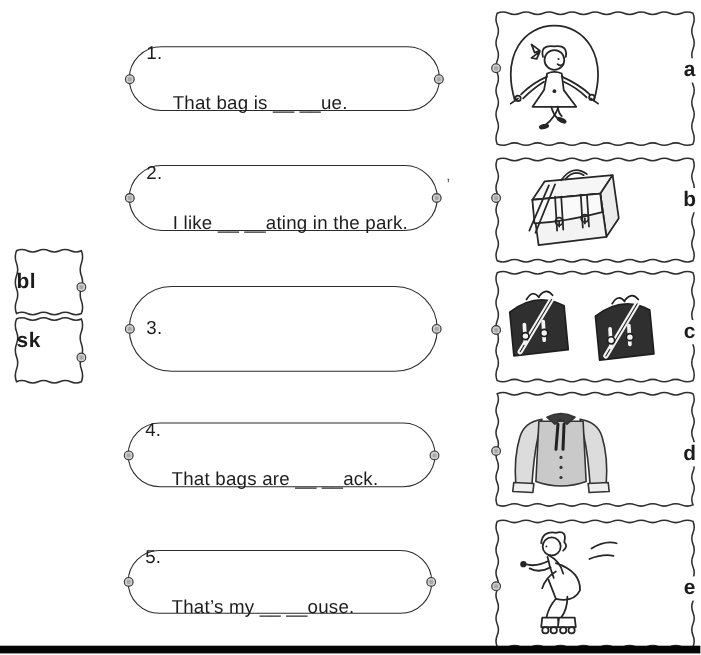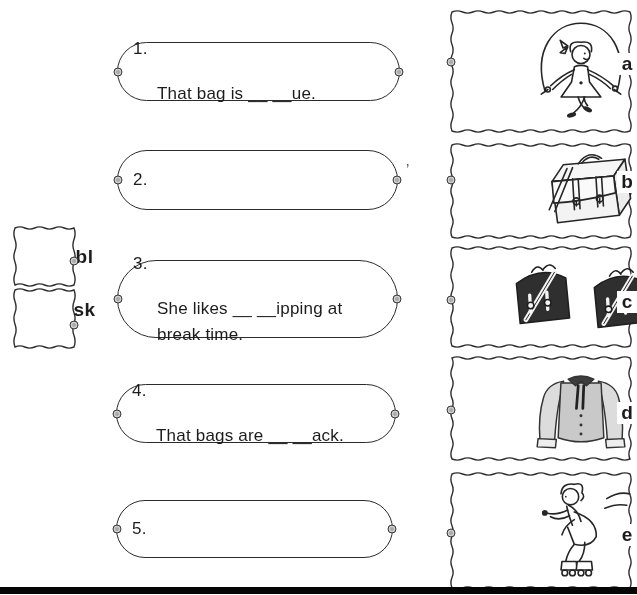--- a/index.html
+++ b/index.html
@@ -4,21 +4,21 @@
 <style>
   html,body{margin:0;padding:0;background:#fff;}
   #sheet{
     position:relative;width:637px;height:595px;background:#ffffff;overflow:hidden;
     font-family:"Liberation Sans",sans-serif;color:#1c1c1c;
   }
   
   .wavy{position:absolute;}
   .wavy-svg{position:absolute;left:-4px;top:-4px;z-index:0;}
   .wavy-inner{position:relative;z-index:1;width:100%;height:100%;
-    display:flex;align-items:center;justify-content:center;padding-left:40px;}
+    display:flex;align-items:center;}
   .opt-label{font-weight:bold;font-size:19px;letter-spacing:.5px;}
   
   .pill{
     position:absolute;border:1.6px solid #2b2b2b;border-radius:999px;
     display:flex;align-items:center;background:#fff;box-sizing:border-box;
   }
   .pill-row{display:flex;padding-left:15px;font-size:17px;line-height:26px;letter-spacing:.2px;}
   .pill-num{flex:none;width:24px;}
   .pill-text{white-space:nowrap;margin-top:45px;}
   .pill-text.wrap{white-space:normal;max-width:196px;}
@@ -70,47 +70,48 @@
       <span class="pill-num">1.</span>
       <span class="pill-text">That bag is __ __ue.</span>
     </div>
     <span class="dot pl"></span>
     <span class="dot pr"></span>
   </div>
 
   <div class="pill" style="left:117px;top:150px;width:281px;height:60px;">
     <div class="pill-row">
       <span class="pill-num">2.</span>
+      <span class="pill-text">I like __ __ating in the park.</span>
     </div>
     <span class="dot pl"></span>
     <span class="dot pr"></span>
   </div>
   <span class="stray" style="left:406px;top:160px;">’</span>
 
   <div class="pill" style="left:117px;top:260px;width:281px;height:78px;">
     <div class="pill-row">
       <span class="pill-num">3.</span>
-      <span class="pill-text wrap">She likes __ __ipping at break time.</span>
     </div>
     <span class="dot pl"></span>
     <span class="dot pr"></span>
   </div>
 
   <div class="pill" style="left:116px;top:384px;width:280px;height:59px;">
     <div class="pill-row">
       <span class="pill-num">4.</span>
       <span class="pill-text">That bags are __ __ack.</span>
     </div>
     <span class="dot pl"></span>
     <span class="dot pr"></span>
   </div>
 
   <div class="pill" style="left:116px;top:500px;width:277px;height:58px;">
     <div class="pill-row">
       <span class="pill-num">5.</span>
+      <span class="pill-text">That’s my __ __ouse.</span>
     </div>
     <span class="dot pl"></span>
     <span class="dot pr"></span>
   </div>
 
   <div class="wavy pic" style="left:452px;top:12px;width:178px;height:119px;">
       <svg class="wavy-svg" width="186" height="127">
         <path d="M 4 4 Q 9.2 1.8 14.5 4.0 Q 19.7 6.2 24.9 4.0 Q 30.2 1.8 35.4 4.0 Q 40.6 6.2 45.9 4.0 Q 51.1 1.8 56.4 4.0 Q 61.6 6.2 66.8 4.0 Q 72.1 1.8 77.3 4.0 Q 82.5 6.2 87.8 4.0 Q 93.0 1.8 98.2 4.0 Q 103.5 6.2 108.7 4.0 Q 113.9 1.8 119.2 4.0 Q 124.4 6.2 129.6 4.0 Q 134.9 1.8 140.1 4.0 Q 145.4 6.2 150.6 4.0 Q 155.8 1.8 161.1 4.0 Q 166.3 6.2 171.5 4.0 Q 176.8 1.8 182.0 4.0 Q 184.2 9.4 182.0 14.8 Q 179.8 20.2 182.0 25.6 Q 184.2 31.0 182.0 36.5 Q 179.8 41.9 182.0 47.3 Q 184.2 52.7 182.0 58.1 Q 179.8 63.5 182.0 68.9 Q 184.2 74.3 182.0 79.7 Q 179.8 85.1 182.0 90.5 Q 184.2 96.0 182.0 101.4 Q 179.8 106.8 182.0 112.2 Q 184.2 117.6 182.0 123.0 Q 176.8 125.2 171.5 123.0 Q 166.3 120.8 161.1 123.0 Q 155.8 125.2 150.6 123.0 Q 145.4 120.8 140.1 123.0 Q 134.9 125.2 129.6 123.0 Q 124.4 120.8 119.2 123.0 Q 113.9 125.2 108.7 123.0 Q 103.5 120.8 98.2 123.0 Q 93.0 125.2 87.8 123.0 Q 82.5 120.8 77.3 123.0 Q 72.1 125.2 66.8 123.0 Q 61.6 120.8 56.4 123.0 Q 51.1 125.2 45.9 123.0 Q 40.6 120.8 35.4 123.0 Q 30.2 125.2 24.9 123.0 Q 19.7 120.8 14.5 123.0 Q 9.2 125.2 4.0 123.0 Q 1.8 117.6 4.0 112.2 Q 6.2 106.8 4.0 101.4 Q 1.8 96.0 4.0 90.5 Q 6.2 85.1 4.0 79.7 Q 1.8 74.3 4.0 68.9 Q 6.2 63.5 4.0 58.1 Q 1.8 52.7 4.0 47.3 Q 6.2 41.9 4.0 36.5 Q 1.8 31.0 4.0 25.6 Q 6.2 20.2 4.0 14.8 Q 1.8 9.4 4.0 4.0 Z" fill="#ffffff" stroke="#2e2e2e" stroke-width="1.4"></path>
       </svg>
     <div class="wavy-inner">

